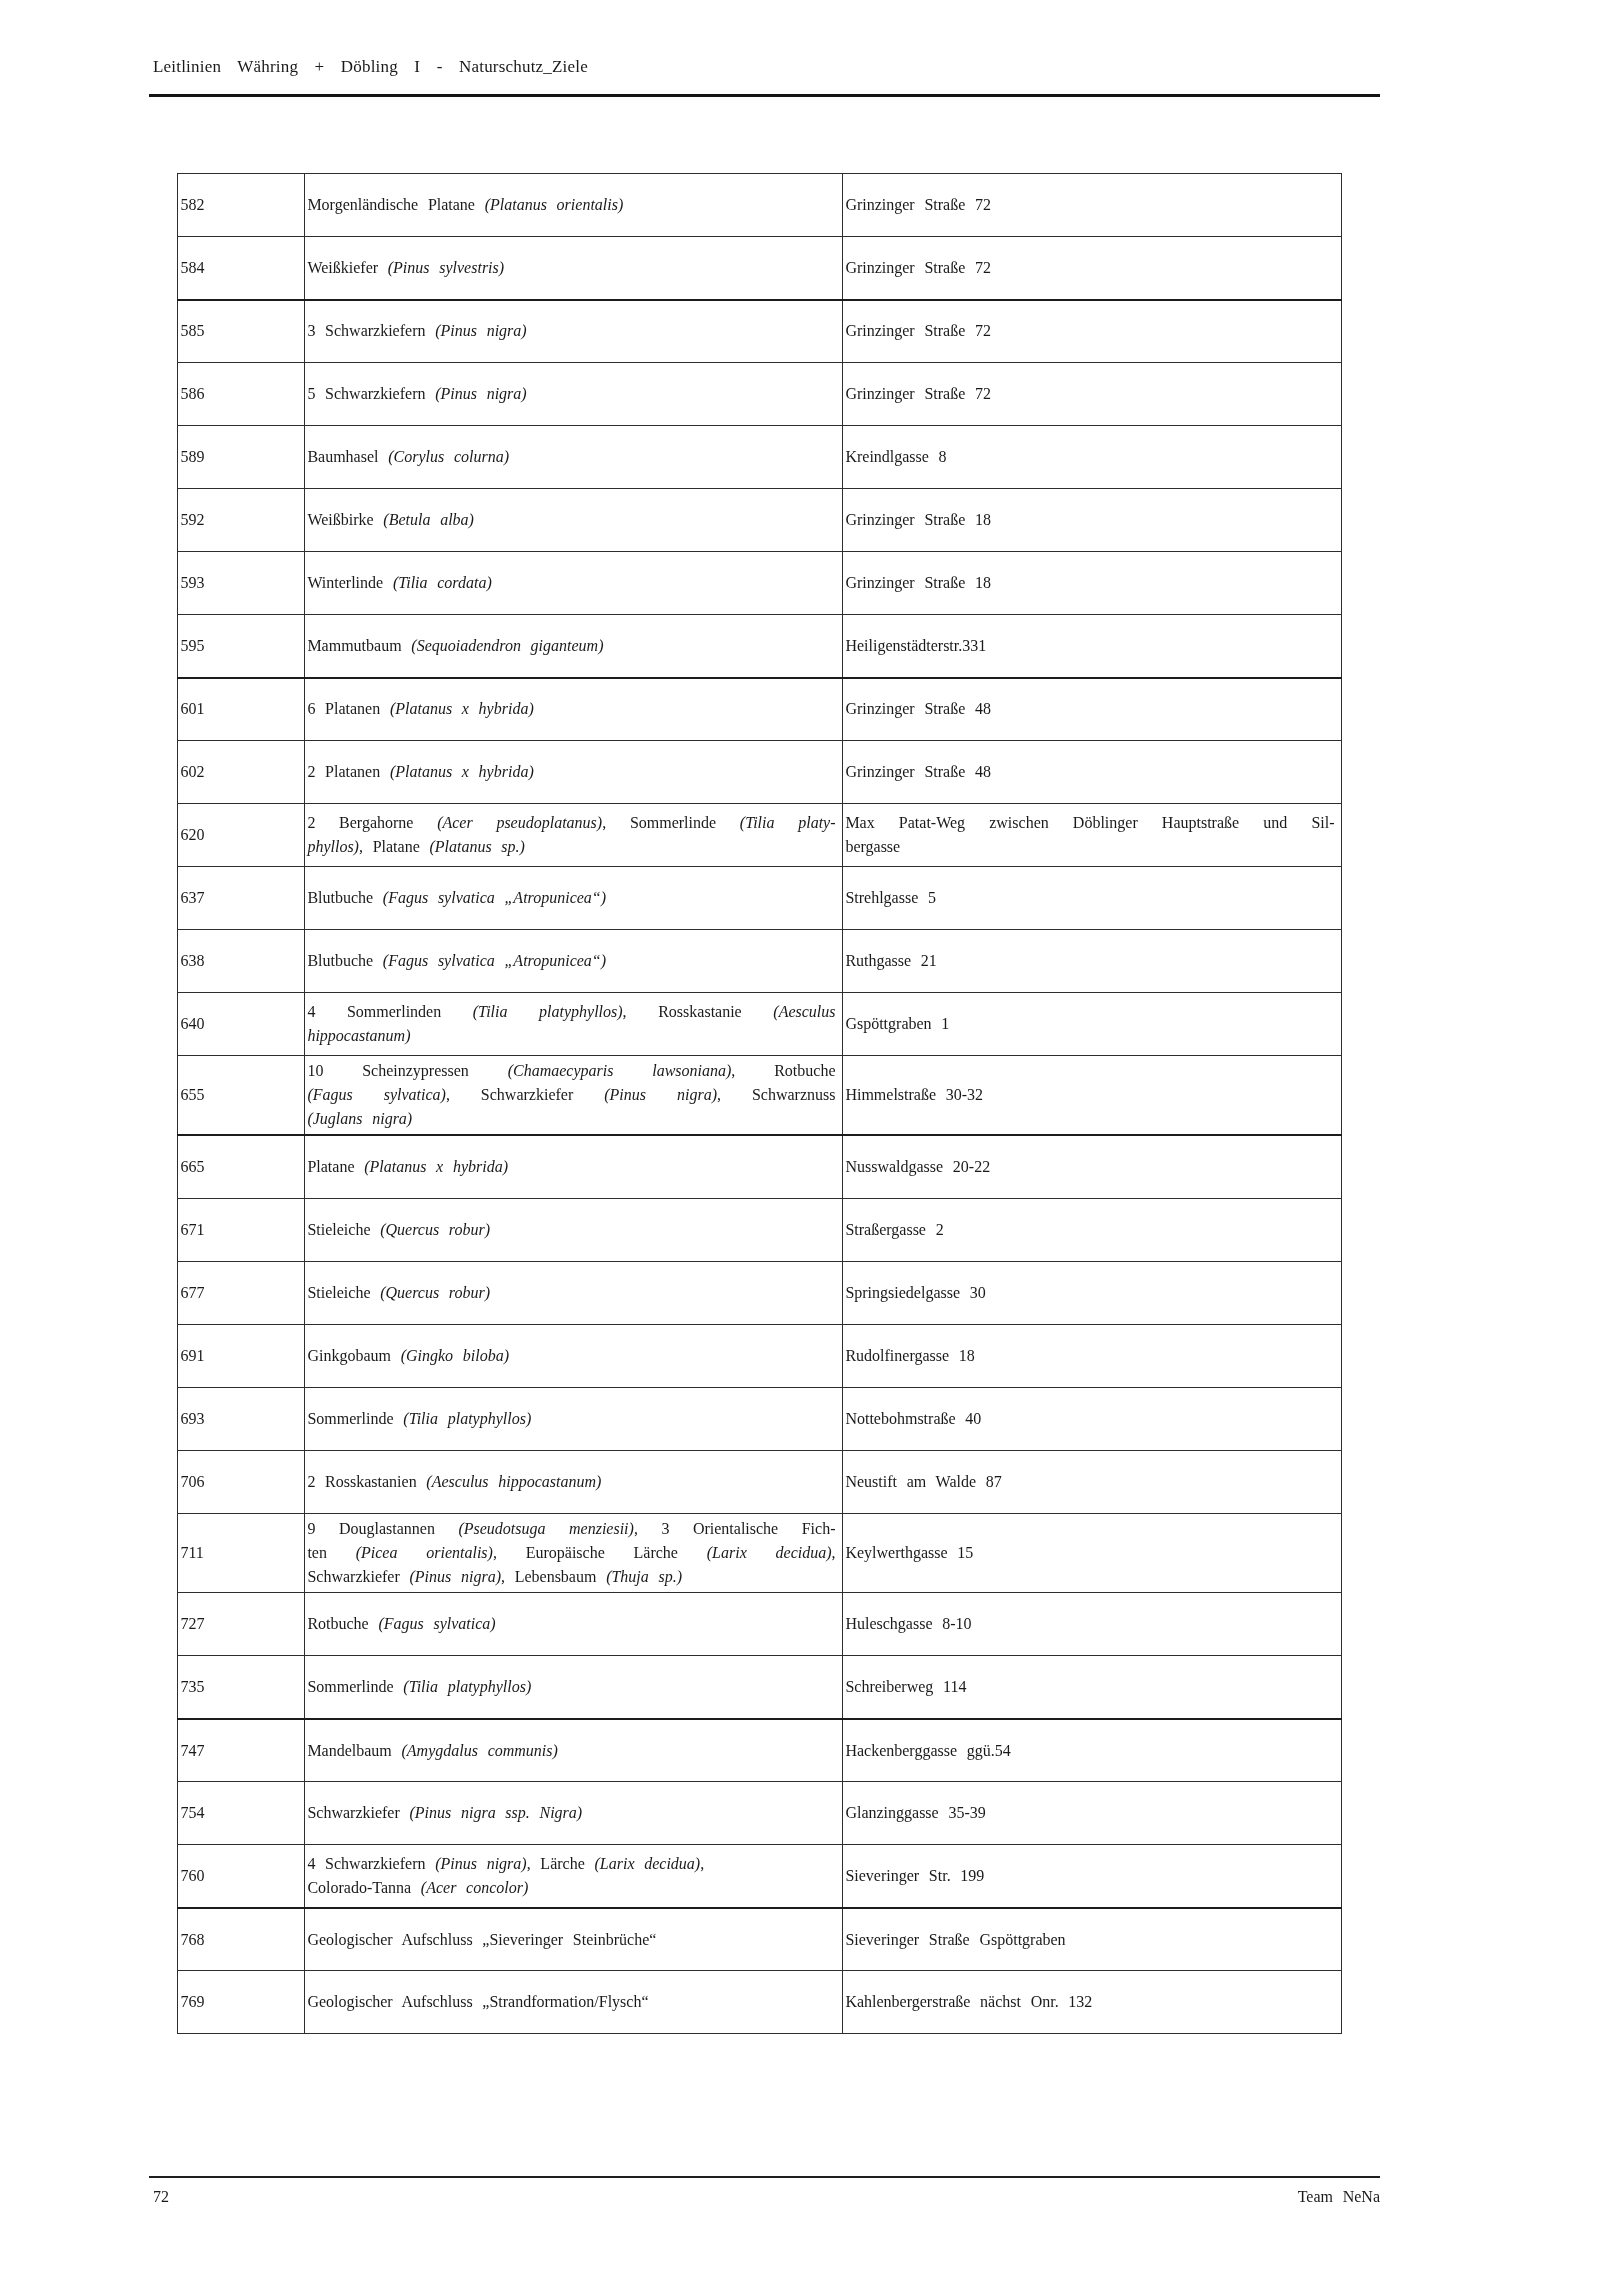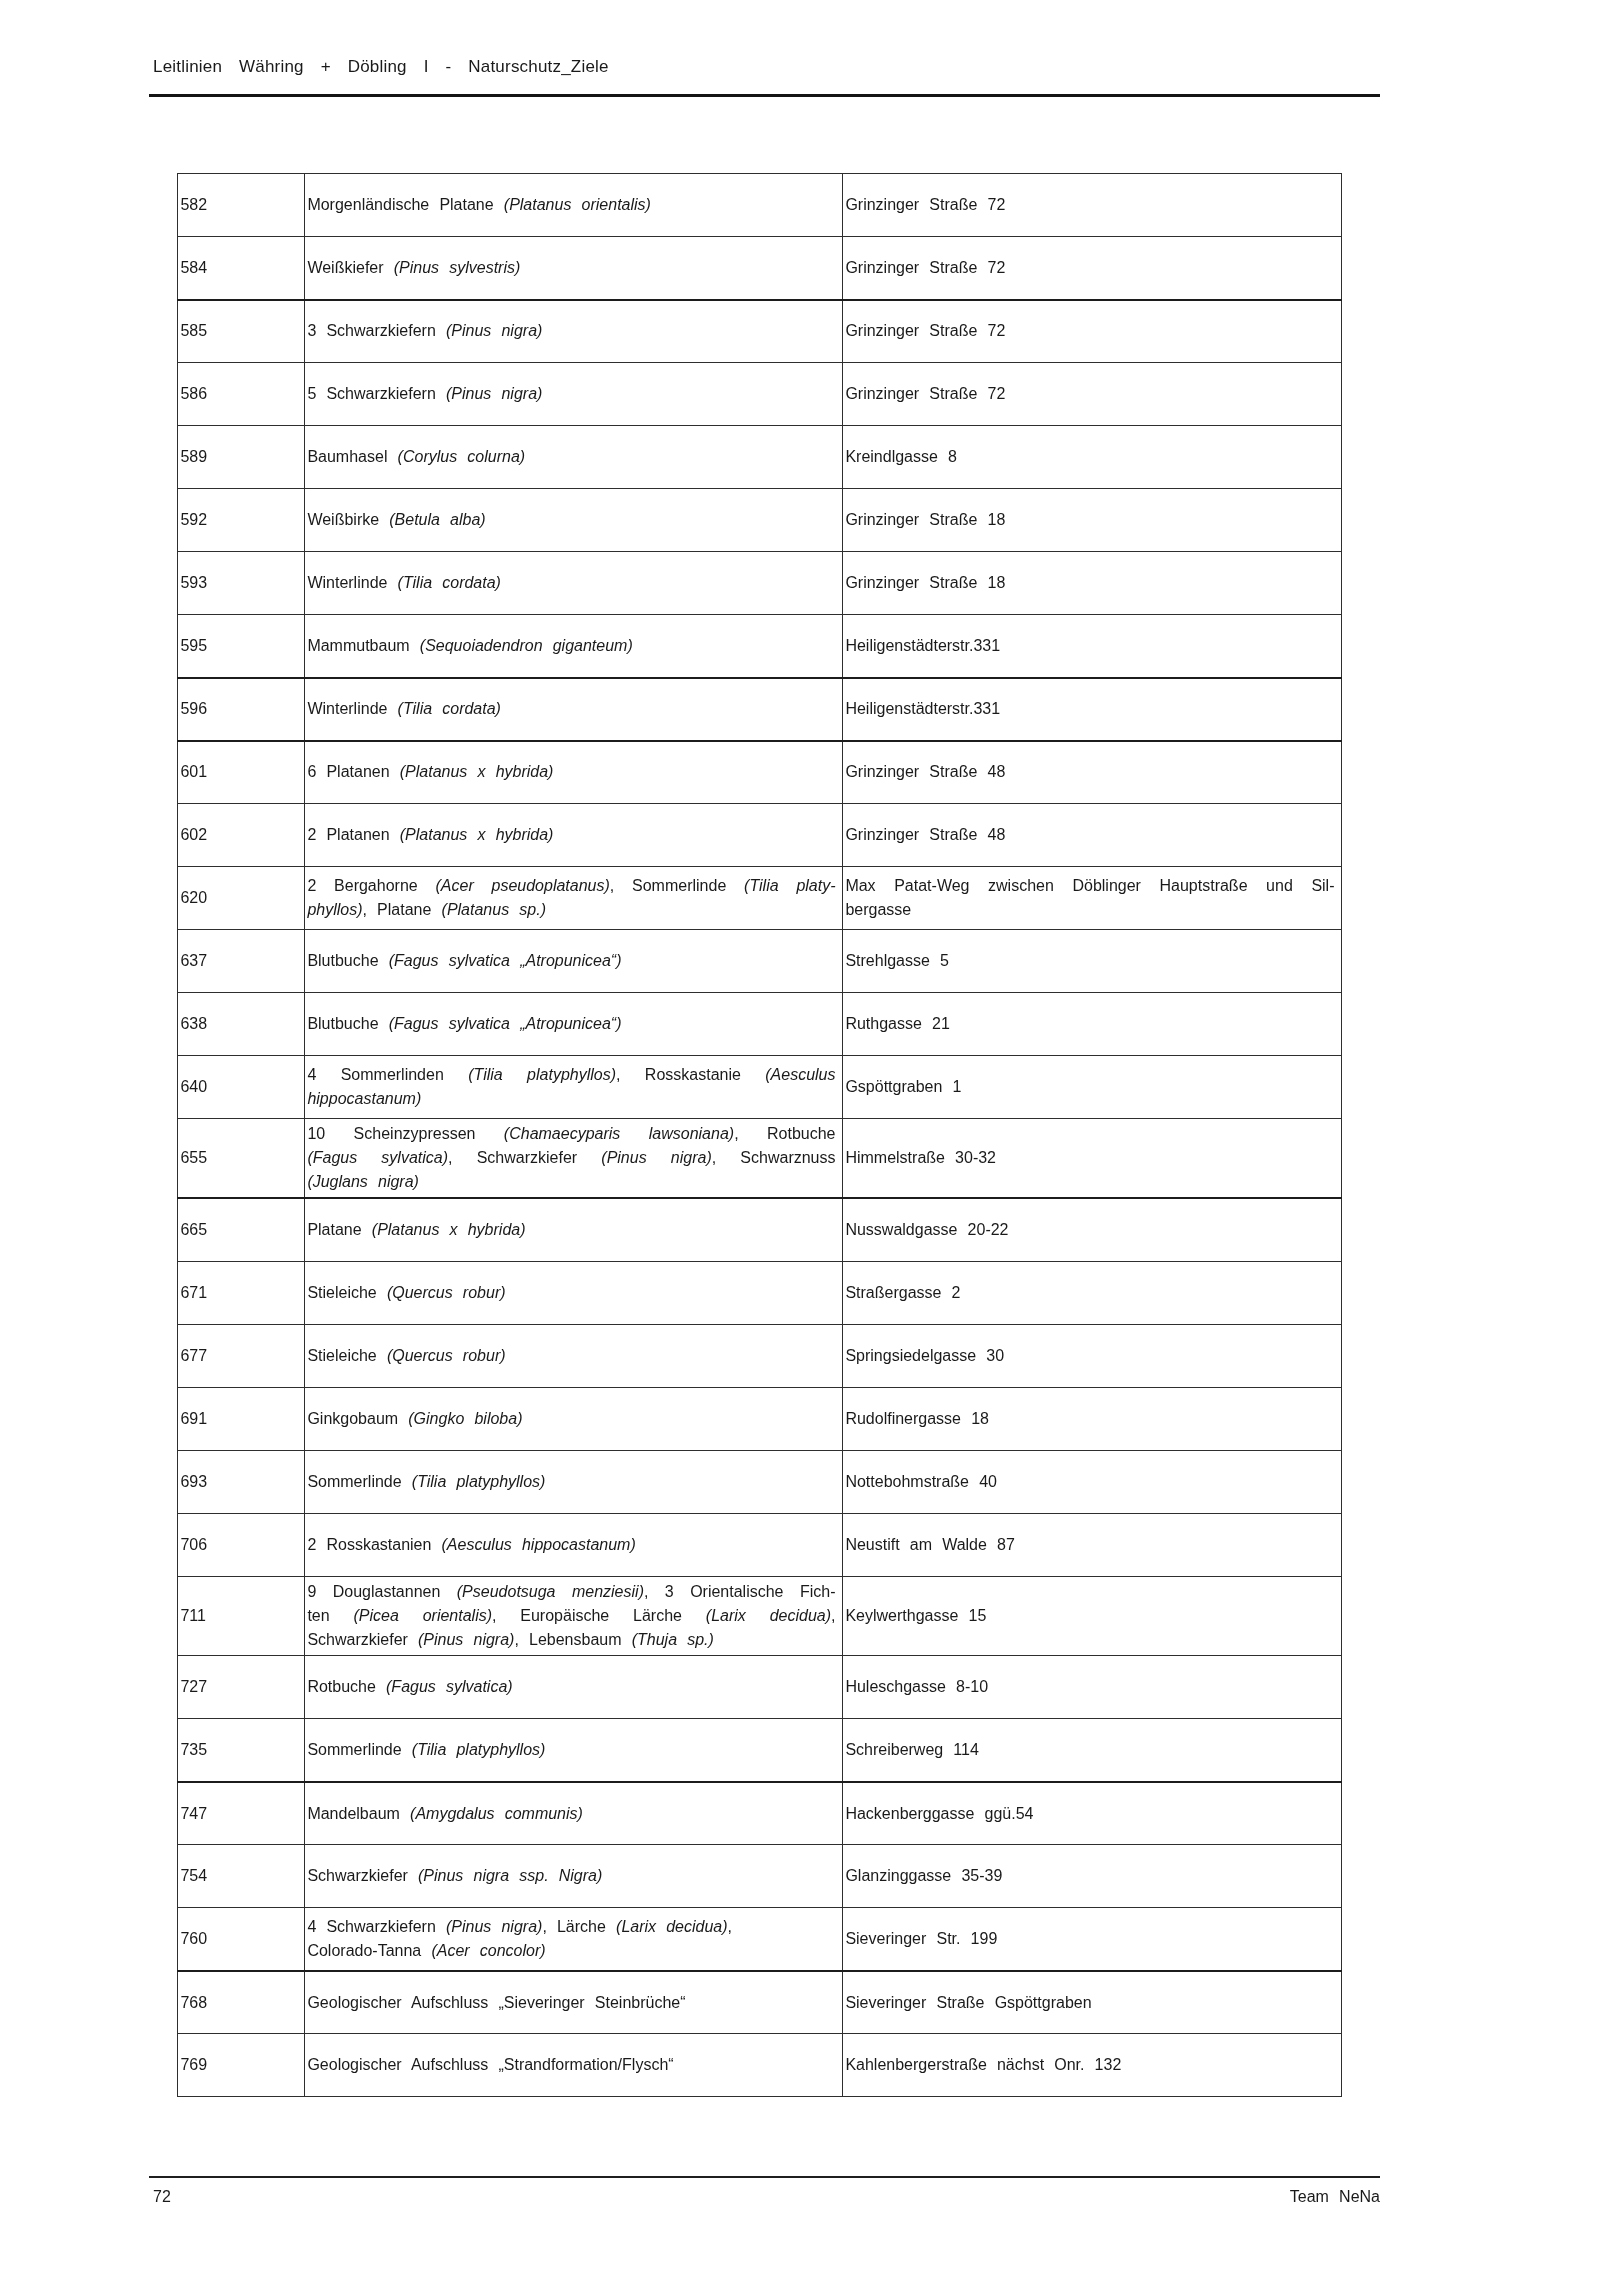--- a/index.html
+++ b/index.html
@@ -1,21 +1,21 @@
 <!DOCTYPE html>
 <html style="font-size:13px"><head>
 <meta charset="utf-8">
 <style>
   html, body { margin: 0; padding: 0; background: #ffffff; }
   .page {
     position: relative;
     width: 1623px;
     height: 2295px;
     background: #ffffff;
-    font-family: Liberation Sans, sans-serif;
+    font-family: Liberation Serif, serif;
     color: #1a1a1a;
     overflow: hidden;
   }
 
   
   .header-title {
     position: absolute;
     left: 153px;
     top: 58px;
     font-size: 17px;
@@ -175,29 +175,20 @@
         <tr>
           <td class="num-cell">595</td>
           <td class="desc-cell">
             <div class="line"><span>Mammutbaum </span><i>(Sequoiadendron giganteum)</i></div>
           </td>
           <td class="addr-cell">
             <div class="line"><span>Heiligenstädterstr.331</span></div>
           </td>
         </tr>
         <tr class="thick">
-          <td class="num-cell">596</td>
-          <td class="desc-cell">
-            <div class="line"><span>Winterlinde </span><i>(Tilia cordata)</i></div>
-          </td>
-          <td class="addr-cell">
-            <div class="line"><span>Heiligenstädterstr.331</span></div>
-          </td>
-        </tr>
-        <tr class="thick">
           <td class="num-cell">601</td>
           <td class="desc-cell">
             <div class="line"><span>6 Platanen </span><i>(Platanus x hybrida)</i></div>
           </td>
           <td class="addr-cell">
             <div class="line"><span>Grinzinger Straße 48</span></div>
           </td>
         </tr>
         <tr>
           <td class="num-cell">602</td>

